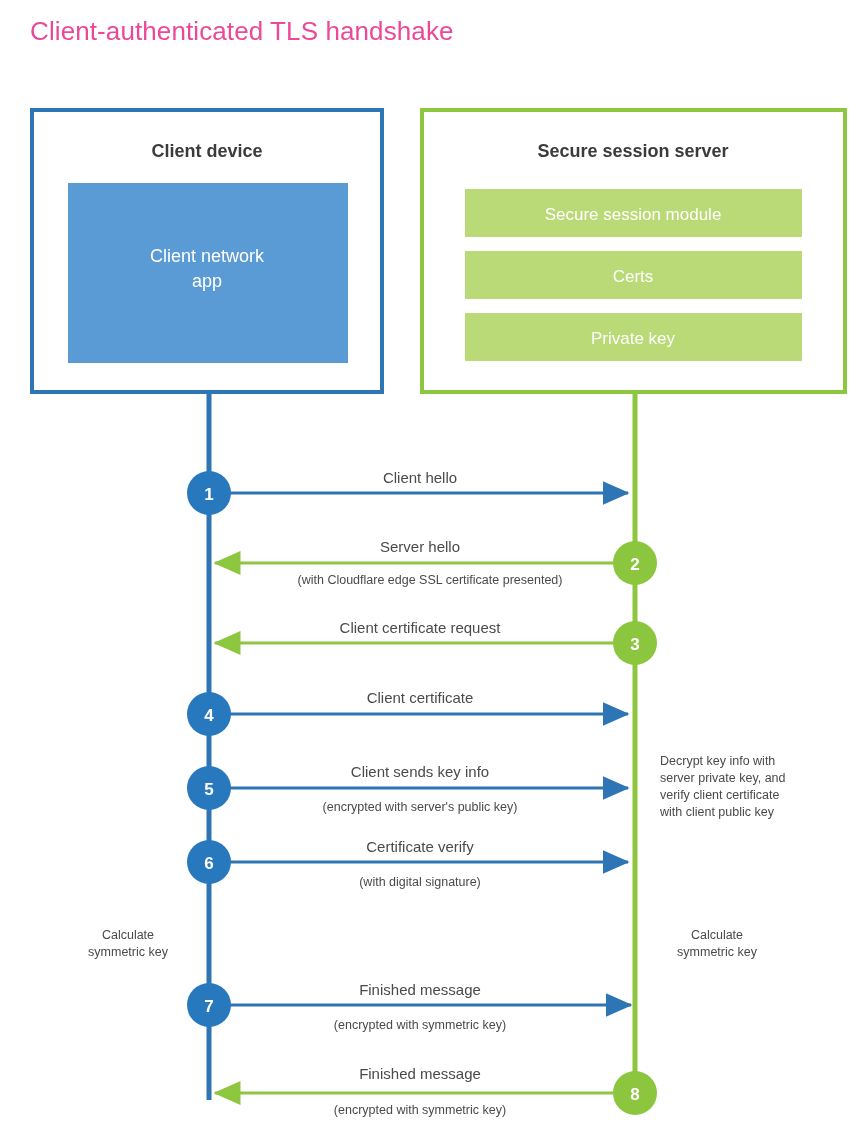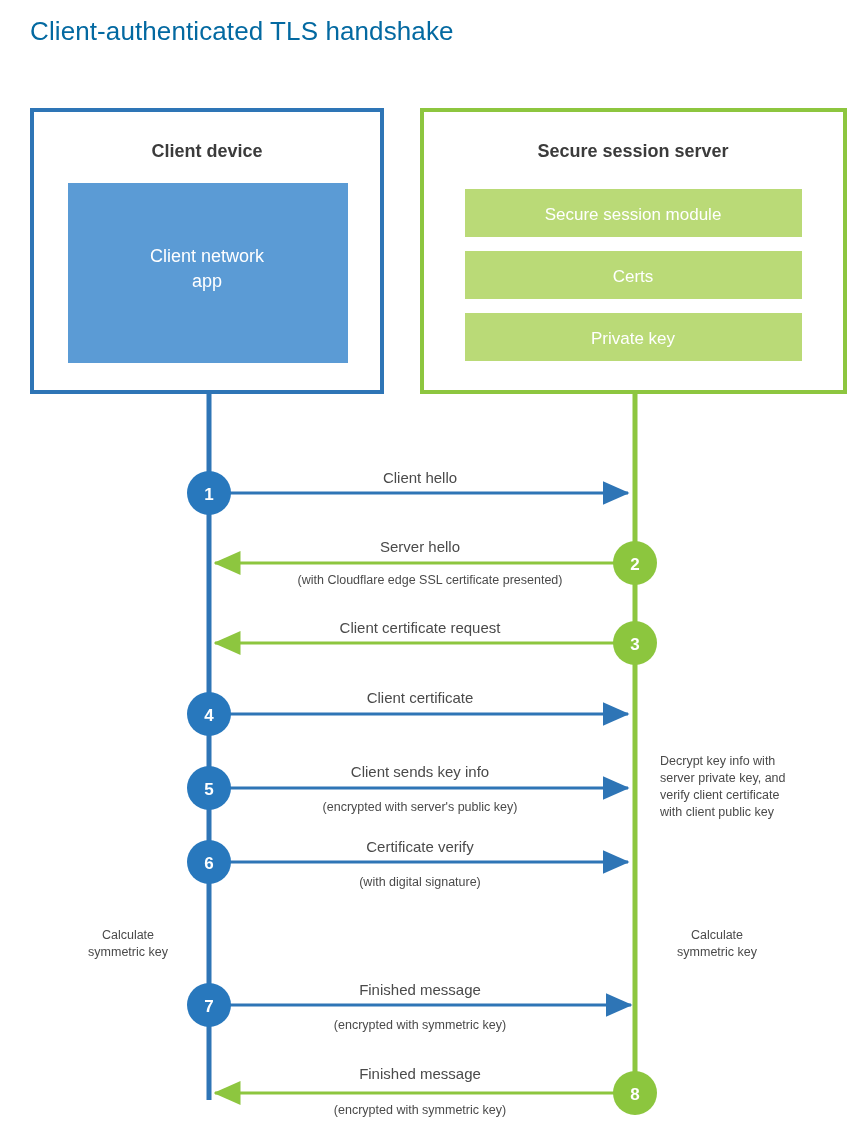--- a/index.html
+++ b/index.html
@@ -19,21 +19,21 @@
     position: relative;
     width: 865px;
     height: 1146px;
   }
   .page-title {
     position: absolute;
     left: 30px;
     top: 16px;
     font-size: 26px;
     font-weight: 400;
-    color: #0369a1;
+    color: #ec4899;
     letter-spacing: 0.1px;
     white-space: nowrap;
   }
   svg.diagram-svg {
     position: absolute;
     left: 0;
     top: 0;
     width: 865px;
     height: 1146px;
   }

